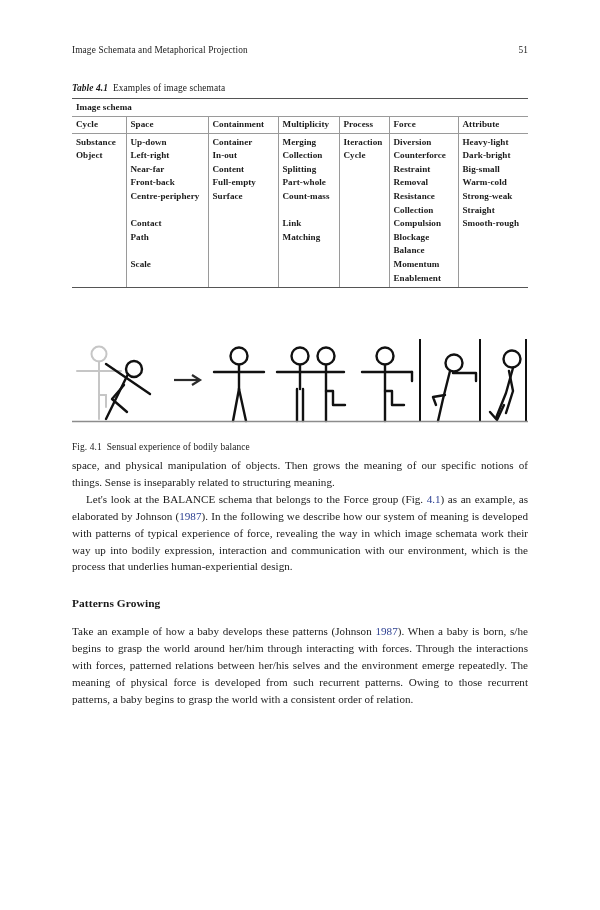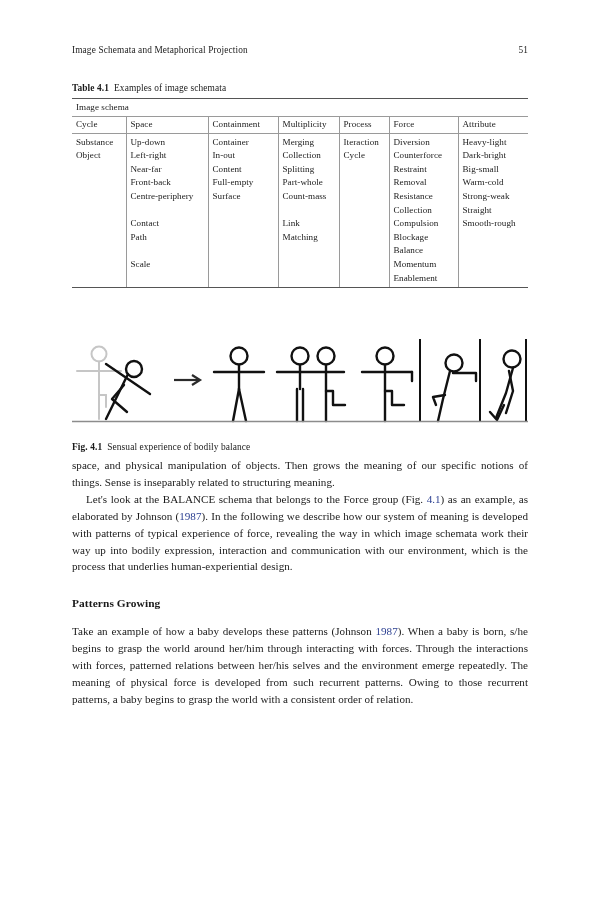--- a/index.html
+++ b/index.html
@@ -37,42 +37,42 @@
   .runhead .rh-page  { white-space: nowrap; }
 
   
   .table-caption {
     position: absolute;
     left: 72px;
     top: 83px;
     font-size: 9.4px;
     letter-spacing: .1px;
   }
-  .table-caption b { font-weight: bold; }
+  .table-caption b { font-weight: bold; font-style: italic; }
   .table-caption .cap-txt { margin-left: 5px; }
 
   .tbl-wrap {
     position: absolute;
     left: 72px;
     top: 98px;
     width: 456px;
   }
   table.schema {
     border-collapse: collapse;
     width: 456px;
     font-size: 9.1px;
     letter-spacing: .05px;
   }
   table.schema .rule-top td {
     border-top: 1.2px solid #555;
   }
   table.schema td, table.schema th {
     vertical-align: top;
     padding: 1.5px 0 1.5px 4px;
-    font-weight: normal;
+    font-weight: bold;
     text-align: left;
     line-height: 13.6px;
   }
   .grp-row td {
     border-bottom: .8px solid #9a9a9a;
     padding-top: 3px;
     padding-bottom: 3px;
   }
   .hdr-row td {
     border-bottom: .8px solid #9a9a9a;
@@ -112,21 +112,21 @@
   }
   .figure svg { display: block; }
 
   .fig-caption {
     position: absolute;
     left: 72px;
     top: 442px;
     font-size: 9.4px;
     letter-spacing: .1px;
   }
-  .fig-caption b { font-weight: bold; }
+  .fig-caption b { font-weight: normal; }
   .fig-caption .cap-txt { margin-left: 5px; }
 
   
   .body {
     position: absolute;
     left: 72px;
     top: 457px;
     width: 456px;
   }
   p.para {

